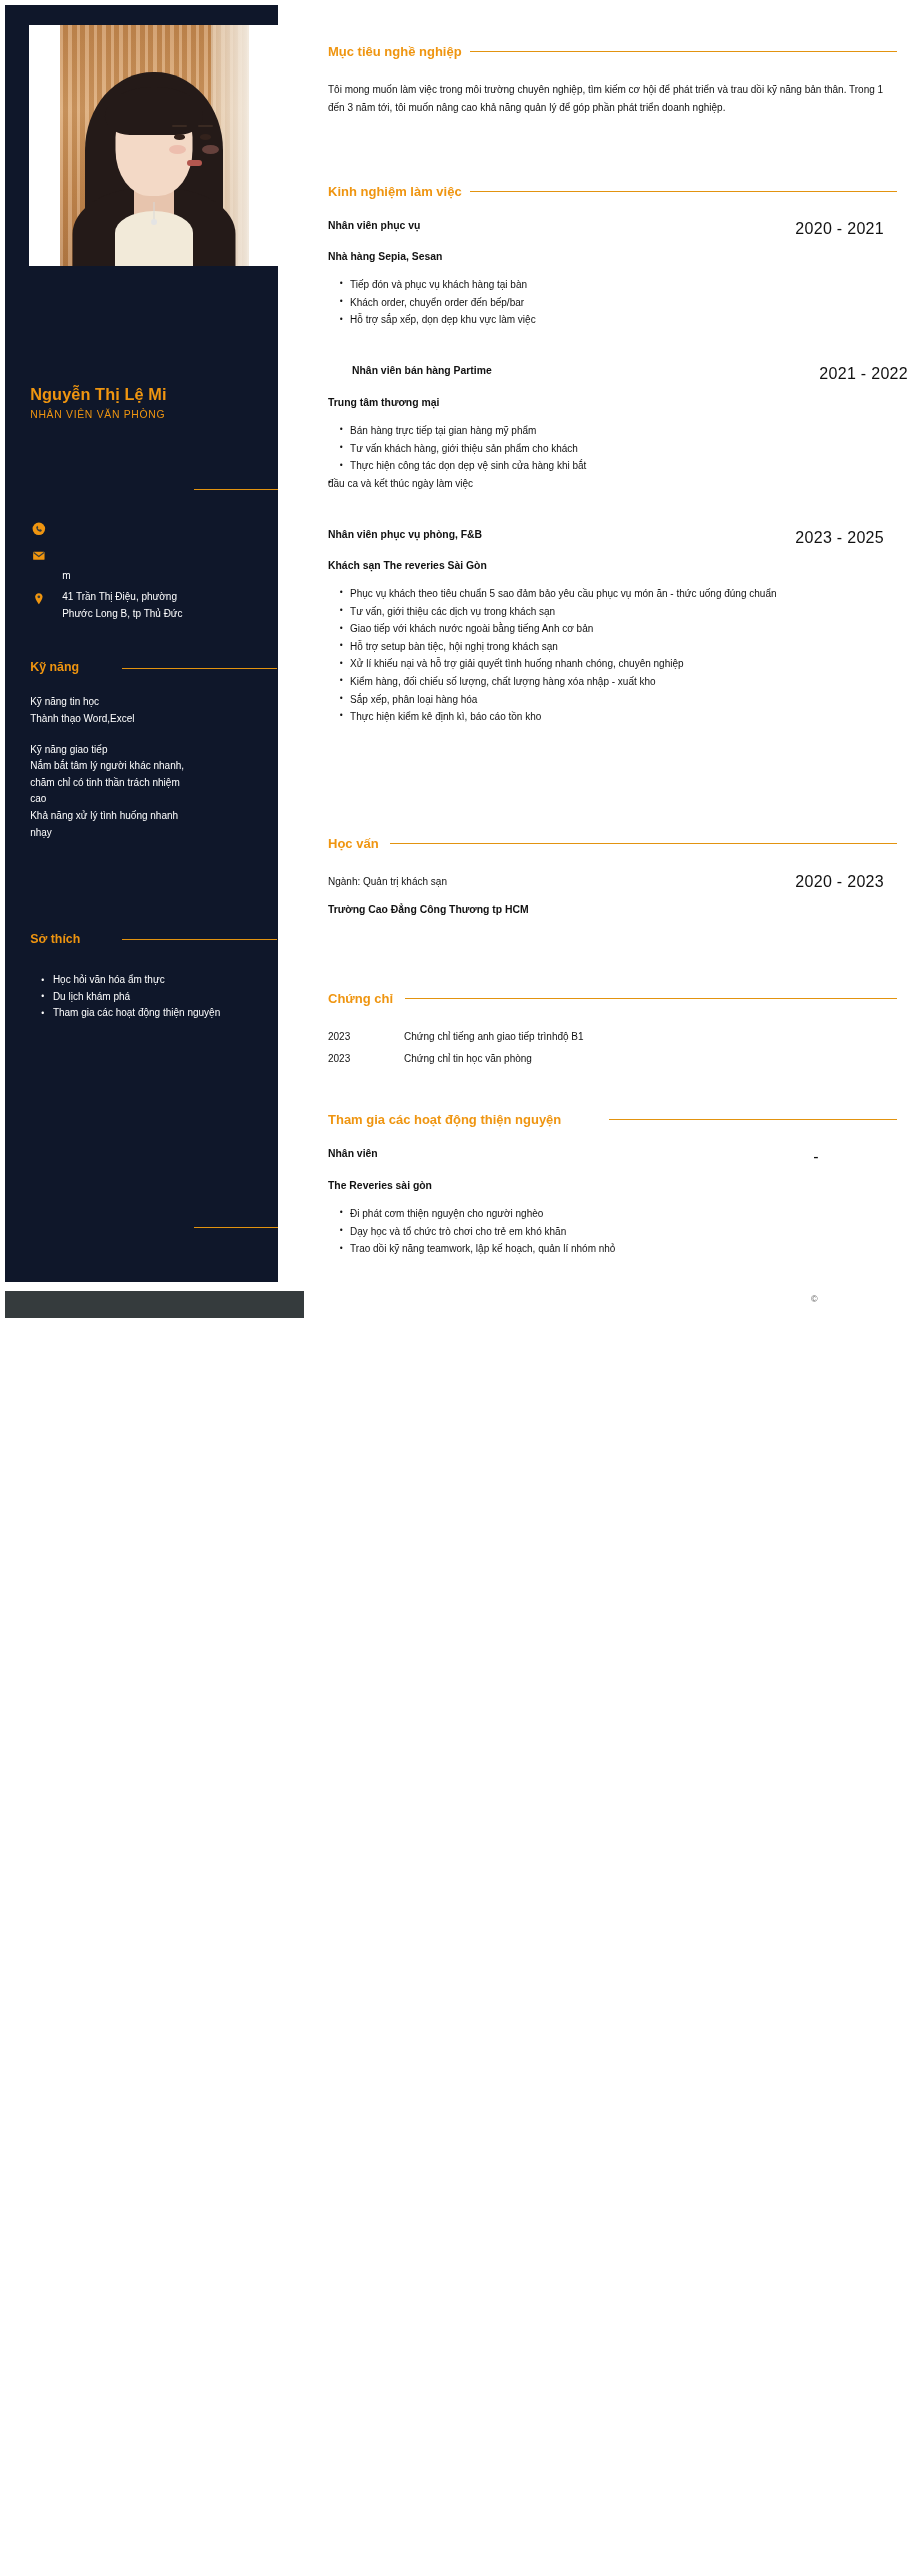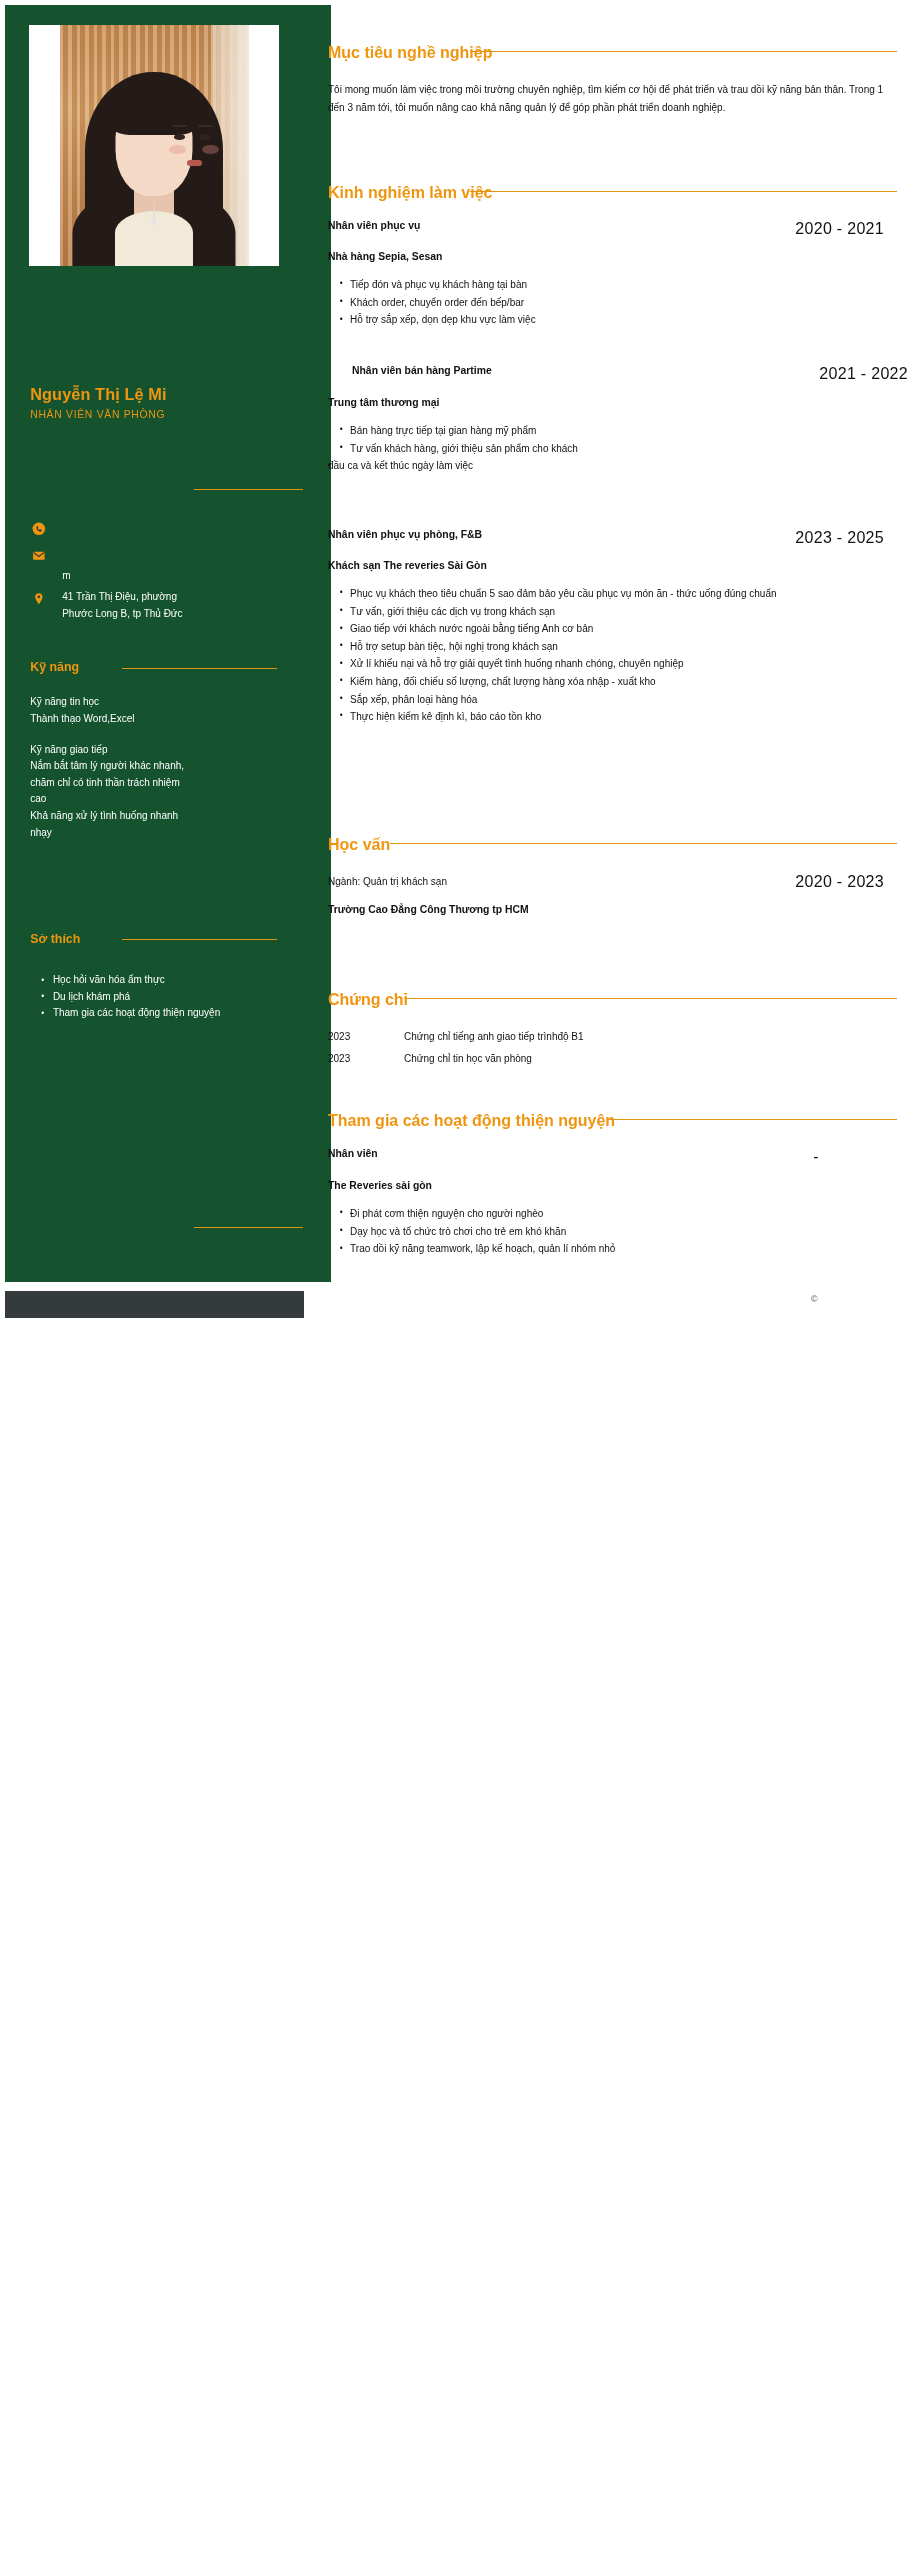--- a/index.html
+++ b/index.html
@@ -15,23 +15,23 @@
     height: 2576px;
     position: relative;
     overflow: hidden;
   }
 
   
   .sidebar {
     position: absolute;
     left: 5.2px;
     top: 5.2px;
-    width: 326px;
+    width: 273px;
     height: 1277px;
-    background: #14532d;
+    background: #0f172a;
     overflow: hidden;
   }
   .sidebar-tail {
     position: absolute;
     left: 5.2px;
     top: 1291px;
     width: 299px;
     height: 27px;
     background: #353b3d;
   }
@@ -232,21 +232,21 @@
     left: 328px;
     top: 0;
     width: 582px;
     height: 1339px;
   }
 
   .sec-head {
     position: absolute;
     left: 0;
     color: #ef9510;
-    font-size: 16px;
+    font-size: 13px;
     font-weight: bold;
     white-space: nowrap;
   }
   .sec-rule {
     position: absolute;
     height: 1.3px;
     background: #e2930f;
     right: 13px;
   }
 
@@ -424,20 +424,21 @@
     <li>Hỗ trợ sắp xếp, dọn dẹp khu vực làm việc</li>
   </ul>
 
   <div class="blk" style="top:365px;margin-left:24px;">
     <div class="row-title">Nhân viên bán hàng Partime<span class="row-date">2021  -  2022</span></div>
   </div>
   <div class="blk row-sub" style="top:397px;">Trung tâm thương mại</div>
   <ul class="blk bullets" style="top:422px;">
     <li>Bán hàng trực tiếp tại gian hàng mỹ phẩm</li>
     <li>Tư vấn khách hàng, giới thiệu sản phẩm cho khách</li>
+    <li>Thực hiện công tác dọn dẹp vệ sinh cửa hàng khi bắt</li>
     <li class="hang" style="list-style:none;padding-left:0;">đầu ca và kết thúc ngày làm việc</li>
   </ul>
 
   <div class="blk" style="top:529px;">
     <div class="row-title">Nhân viên phục vụ phòng, F&amp;B<span class="row-date">2023  -  2025</span></div>
   </div>
   <div class="blk row-sub" style="top:560px;">Khách sạn The reveries Sài Gòn</div>
   <ul class="blk bullets" style="top:585px; width:556px;">
     <li>Phục vụ khách theo tiêu chuẩn 5 sao đảm bảo yêu cầu phục vụ món ăn - thức uống đúng chuẩn</li>
     <li>Tư vấn, giới thiệu các dịch vụ trong khách sạn</li>

